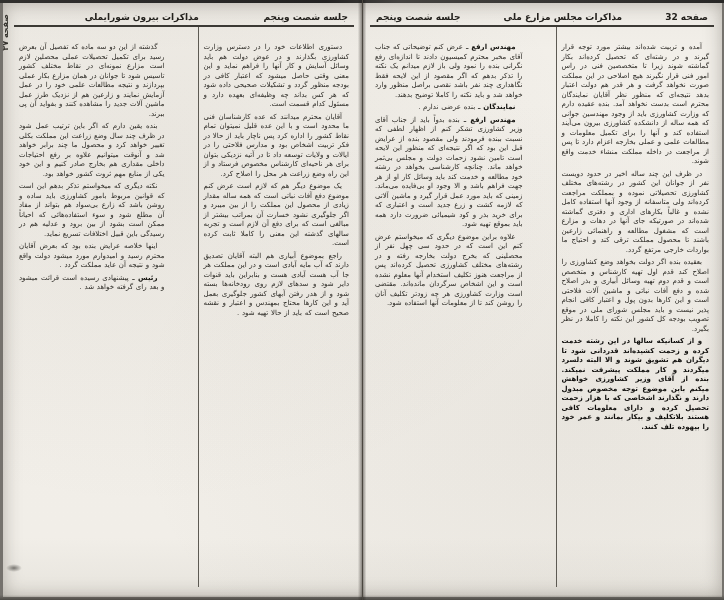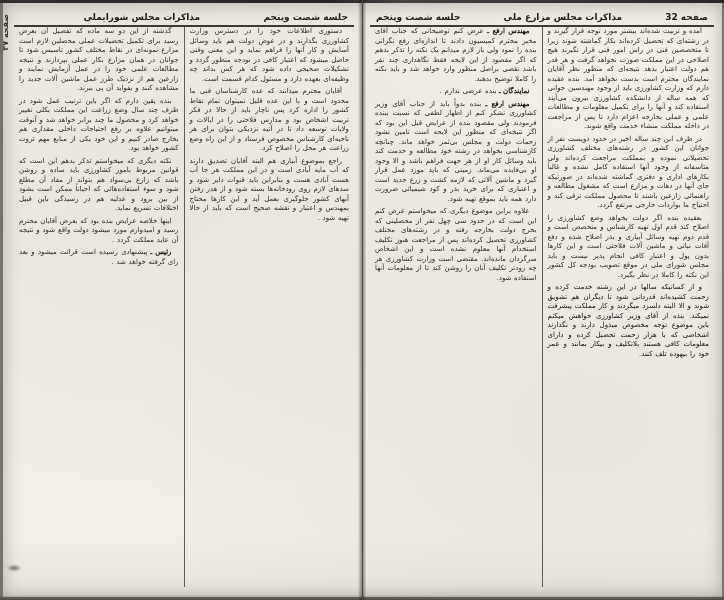--- a/index.html
+++ b/index.html
@@ -50,33 +50,33 @@
     writing-mode:vertical-rl;transform:rotate(180deg);
     font-size:8px;font-weight:bold;color:#35332e;
     z-index:6;white-space:nowrap;
   }
   .cols{
     display:flex;direction:rtl;
     height:calc(100% - 20px);
   }
   .col{
     flex:1 1 0;min-width:0;overflow:hidden;
-    padding:0 5px 0 5px;
+    padding:16px 5px 0 5px;
     text-align:justify;
   }
-  .cols .col:first-child{border-left:1px solid #5d5a53;}
+  .cols .col:first-child{border-left:1px solid #5d5a53;margin-left:28px;}
   .col p{
     margin:0 0 3px 0;
     font-size:7px;line-height:9.5px;
     text-indent:7px;
     color:#2a2823;
     word-spacing:0.5px;
   }
-  .col p.ink-heavy{color:#0f0e0c;font-weight:400;}
-  .speaker{font-weight:bold;color:#14130f;font-family:Liberation Serif, serif;}
+  .col p.ink-heavy{color:#0f0e0c;font-weight:700;}
+  .speaker{font-weight:bold;color:#14130f;}
   .smudge{
     position:absolute;left:6px;bottom:28px;width:16px;height:8px;
     background:radial-gradient(ellipse, rgba(30,28,24,0.55), transparent 70%);
     z-index:6;border-radius:50%;
   }
   .bottom-shade{
     position:absolute;left:0;bottom:0;width:100%;height:5px;
     background:linear-gradient(0deg, rgba(40,38,33,0.5), transparent);
     z-index:5;
   }
@@ -89,27 +89,28 @@
   <div class="top-edge"></div>
   <div class="bottom-shade"></div>
   <div class="gutter"></div>
   <div class="gutter-line"></div>
   <div class="smudge"></div>
 
   <div class="page page-left">
     <div class="page-label-vert">صفحه ۳۷</div>
     <div class="header">
       <span class="h-item">جلسه شصت وپنجم</span>
-      <span class="h-item">مذاکرات مجلس شورایملی</span>
+      <span class="h-item">مذاکرات بیرون شورایملی</span>
       <span class="h-item"></span>
     </div>
     <div class="cols">
       <div class="col">
           <p>دستوری اطلاعات خود را در دسترس وزارت کشاورزی بگذارند و در عوض دولت هم باید وسائل آسایش و کار آنها را فراهم نماید و این معنی وقتی حاصل میشود که اعتبار کافی در بودجه منظور گردد و تشکیلات صحیحی داده شود که هر کس بداند چه وظیفه‌ای بعهده دارد و مسئول کدام قسمت است.</p>
           <p>آقایان محترم میدانند که عده کارشناسان فنی ما محدود است و با این عده قلیل نمیتوان تمام نقاط کشور را اداره کرد پس ناچار باید از حالا در فکر تربیت اشخاص بود و مدارس فلاحتی را در ایالات و ولایات توسعه داد تا در آتیه نزدیکی بتوان برای هر ناحیه‌ای کارشناس مخصوص فرستاد و از این راه وضع زراعت هر محل را اصلاح کرد.</p>
+          <p>یک موضوع دیگر هم که لازم است عرض کنم موضوع دفع آفات نباتی است که همه ساله مقدار زیادی از محصول این مملکت را از بین میبرد و اگر جلوگیری نشود خسارت آن بمراتب بیشتر از مبالغی است که برای دفع آن لازم است و تجربه سالهای گذشته این معنی را کاملا ثابت کرده است.</p>
           <p>راجع بموضوع آبیاری هم البته آقایان تصدیق دارند که آب مایه آبادی است و در این مملکت هر جا آب هست آبادی هست و بنابراین باید قنوات دایر شود و سدهای لازم روی رودخانه‌ها بسته شود و از هدر رفتن آبهای کشور جلوگیری بعمل آید و این کارها محتاج بمهندس و اعتبار و نقشه صحیح است که باید از حالا تهیه شود .</p>
         </div>
       <div class="col">
           <p>گذشته از این دو سه ماده که تفصیل آن بعرض رسید برای تکمیل تحصیلات عملی محصلین لازم است مزارع نمونه‌ای در نقاط مختلف کشور تاسیس شود تا جوانان در همان مزارع بکار عملی بپردازند و نتیجه مطالعات علمی خود را در عمل آزمایش نمایند و زارعین هم از نزدیک طرز عمل ماشین آلات جدید را مشاهده کنند و بفواید آن پی ببرند.</p>
           <p>بنده یقین دارم که اگر باین ترتیب عمل شود در ظرف چند سال وضع زراعت این مملکت بکلی تغییر خواهد کرد و محصول ما چند برابر خواهد شد و آنوقت میتوانیم علاوه بر رفع احتیاجات داخلی مقداری هم بخارج صادر کنیم و این خود یکی از منابع مهم ثروت کشور خواهد بود.</p>
           <p>نکته دیگری که میخواستم تذکر بدهم این است که قوانین مربوط بامور کشاورزی باید ساده و روشن باشد که زارع بی‌سواد هم بتواند از مفاد آن مطلع شود و سوء استفاده‌هائی که احیاناً ممکن است بشود از بین برود و عدلیه هم در رسیدگی باین قبیل اختلافات تسریع نماید.</p>
           <p>اینها خلاصه عرایض بنده بود که بعرض آقایان محترم رسید و امیدوارم مورد میشود دولت واقع شود و نتیجه آن عاید مملکت گردد .</p>
           <p><span class="speaker">رئیس ـ </span>پیشنهادی رسیده است قرائت میشود و بعد رای گرفته خواهد شد .</p>
         </div>
     </div>

